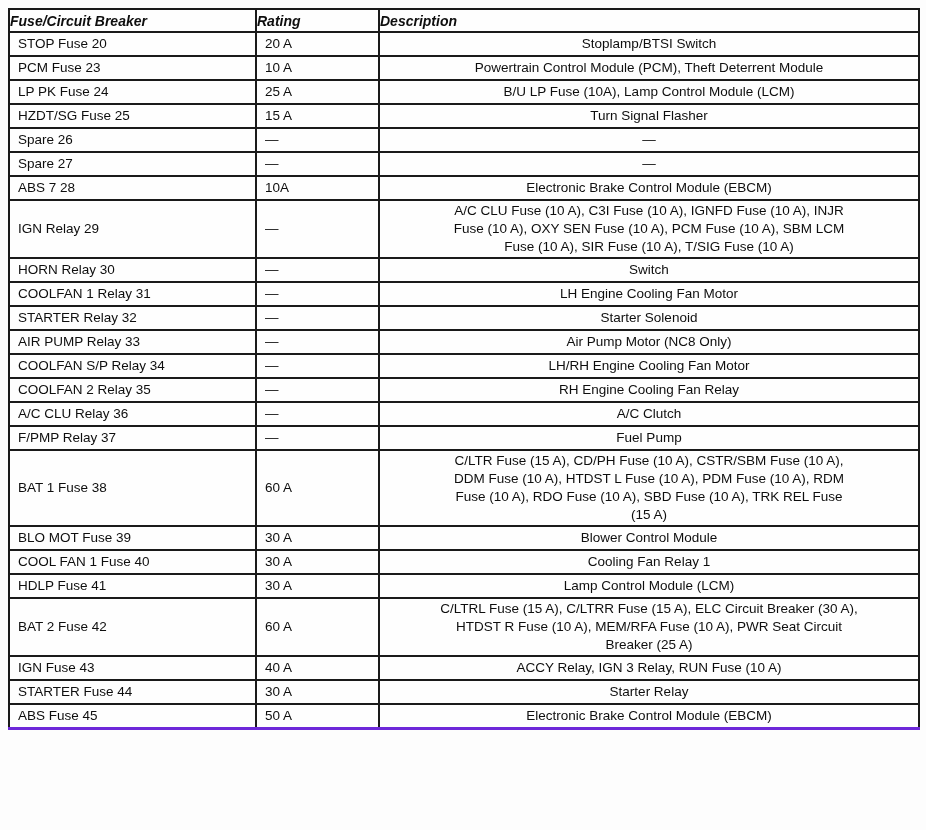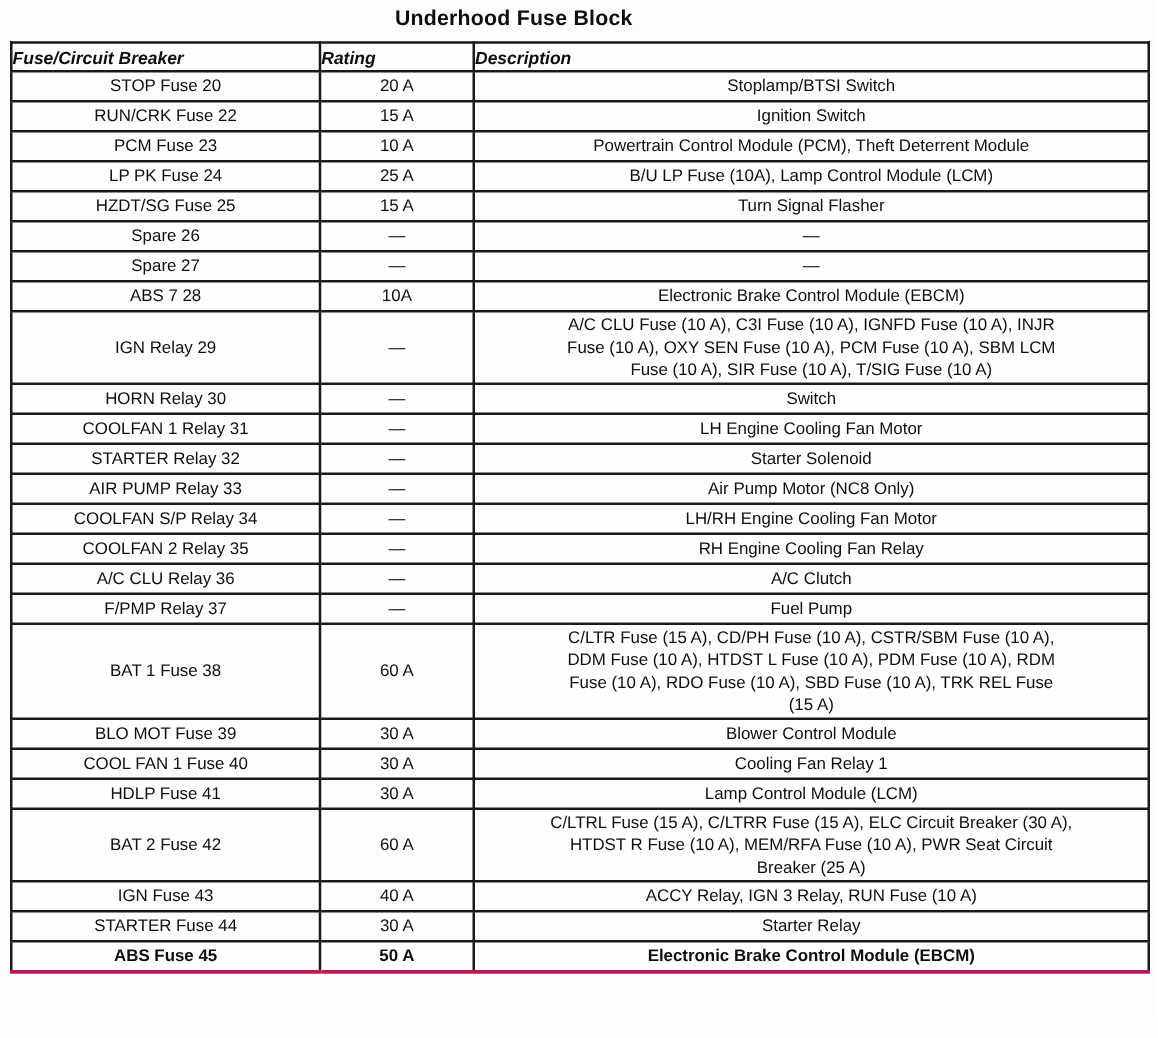--- a/index.html
+++ b/index.html
@@ -40,30 +40,29 @@
     padding:0 0;
     text-align:left;
     font-style:italic;
   }
   .fuse-table td{
     font-size:13.5px;
     height:20px;
     padding:1px 8px;
     line-height:18px;
   }
-  td.col-breaker, td.col-rating{ text-align:center; }
+  td.col-breaker, td.col-rating{ }
   td.col-desc{ text-align:center; white-space:pre-wrap; }
   td.col-desc.centered{ text-align:center; }
-  .fuse-table tbody tr:last-child td{ border-bottom:3px solid #be185d;font-weight:bold; }
+  .fuse-table tbody tr:last-child td{ border-bottom:3px solid #6d28d9; }
 </style>
 </head>
 <body>
 
 <div class="page">
-  <div class="title">Underhood Fuse Block</div>
 
   <table class="fuse-table">
     <colgroup>
       <col style="width:247px">
       <col style="width:123px">
       <col style="width:540px">
     </colgroup>
     <thead>
       <tr>
         <th>Fuse/Circuit Breaker</th>
@@ -71,25 +70,20 @@
         <th>Description</th>
       </tr>
     </thead>
     <tbody id="fuse-rows">
         <tr>
           <td class="col-breaker">STOP Fuse 20</td>
           <td class="col-rating">20 A</td>
           <td class="col-desc">Stoplamp/BTSI Switch</td>
         </tr>
         <tr>
-          <td class="col-breaker">RUN/CRK Fuse 22</td>
-          <td class="col-rating">15 A</td>
-          <td class="col-desc">Ignition Switch</td>
-        </tr>
-        <tr>
           <td class="col-breaker">PCM Fuse 23</td>
           <td class="col-rating">10 A</td>
           <td class="col-desc">Powertrain Control Module (PCM), Theft Deterrent Module</td>
         </tr>
         <tr>
           <td class="col-breaker">LP PK Fuse 24</td>
           <td class="col-rating">25 A</td>
           <td class="col-desc">B/U LP Fuse (10A), Lamp Control Module (LCM)</td>
         </tr>
         <tr>

